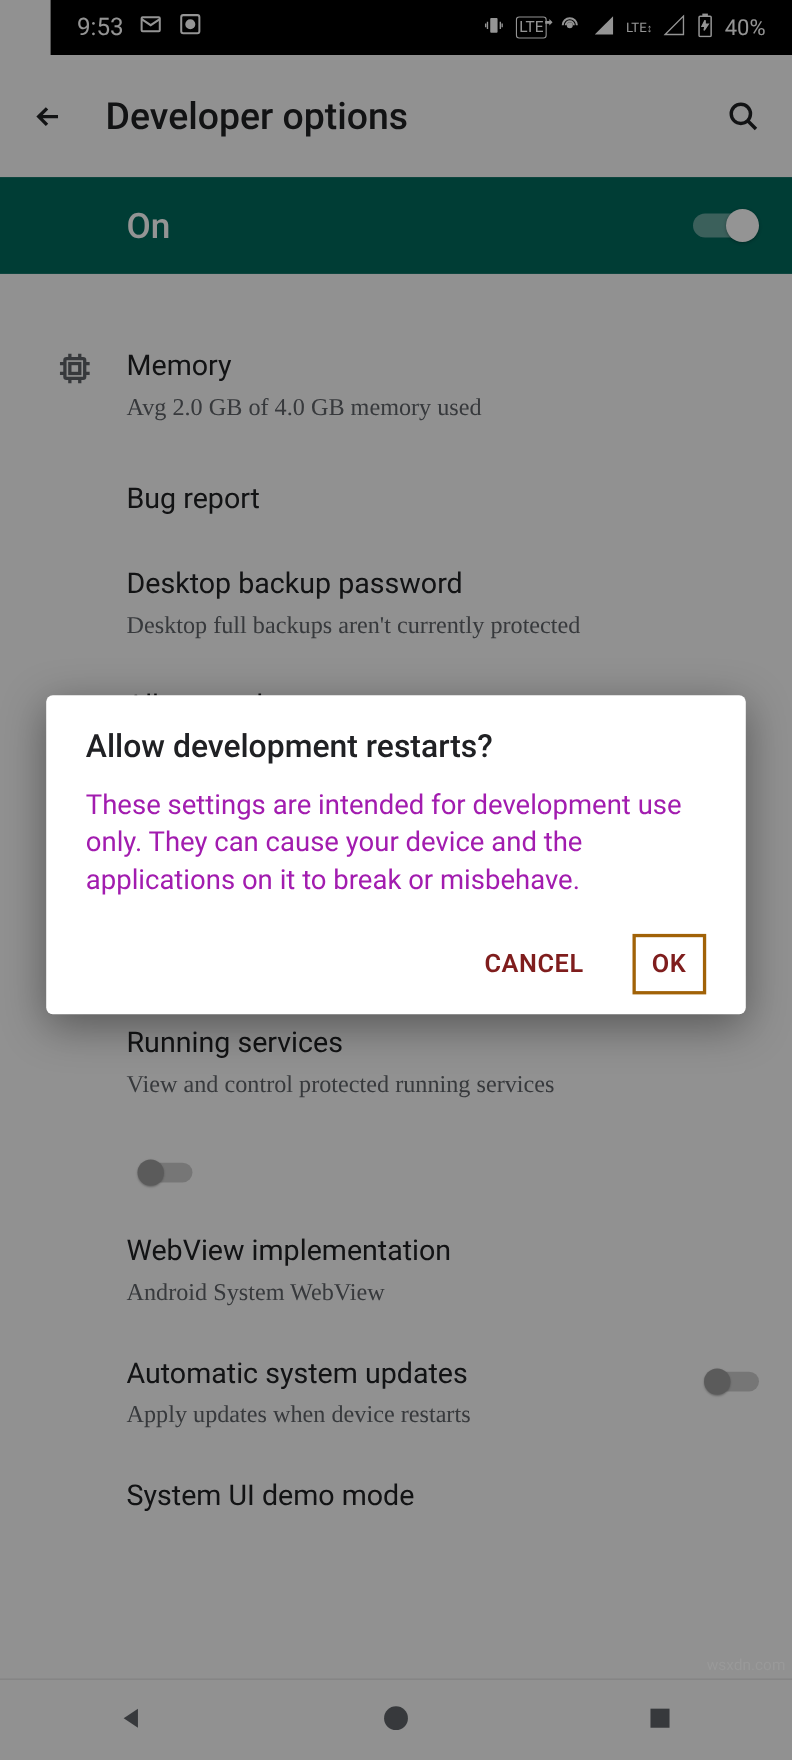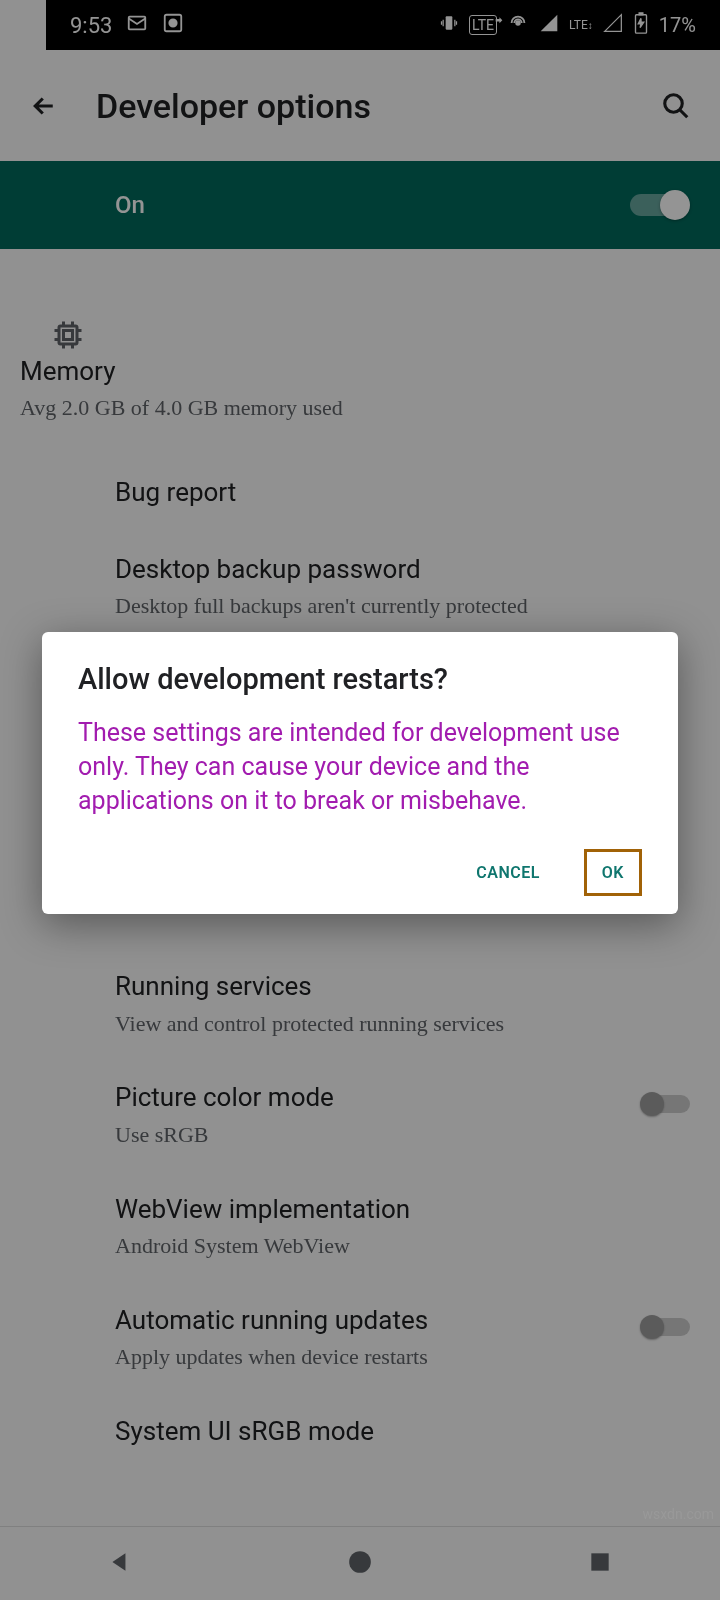--- a/index.html
+++ b/index.html
@@ -36,21 +36,21 @@
     .search-btn { width: 48px; height: 48px; display: flex; align-items: center; justify-content: center; }
     .toggle-banner {
       height: 88px;
       background: #00695c;
       display: flex;
       align-items: center;
       justify-content: space-between;
       padding: 0 30px 0 115px;
       color: #fff;
     }
-    .toggle-on-label { font-size: 24px; font-weight: 500; }
+    .toggle-on-label { font-size: 32px; font-weight: 500; }
     .switch-lg {
       width: 60px; height: 34px; position: relative;
     }
     .switch-track { width: 50px; height: 22px; background: rgba(255,255,255,0.4); border-radius: 11px; position: absolute; top: 6px; left: 0; }
     .switch-thumb-lg { width: 30px; height: 30px; background: #fff; border-radius: 50%; position: absolute; top: 2px; right: 0; box-shadow: 0 1px 3px rgba(0,0,0,0.3); }
     .content { padding: 30px 0 0 0; }
     .setting-item {
       display: flex;
       padding: 20px 30px 20px 20px;
       align-items: flex-start;
@@ -87,23 +87,23 @@
       background: #fff;
       border-radius: 6px;
       z-index: 20;
       box-shadow: 0 10px 40px rgba(0,0,0,0.4);
       padding: 30px 36px 18px 36px;
     }
     .dialog-title { font-size: 29px; font-weight: 500; color: #202124; margin-bottom: 20px; }
     .dialog-body { font-size: 25px; color: #a21caf; line-height: 1.35; margin-bottom: 32px; }
     .dialog-actions { display: flex; justify-content: flex-end; gap: 26px; align-items: center; }
     .dialog-btn {
-      font-size: 16px;
+      font-size: 23px;
       font-weight: 600;
-      color: #0f766e;
+      color: #7f1d1d;
       letter-spacing: 0.5px;
       padding: 14px 18px;
       cursor: pointer;
     }
     .highlight-box {
       border: 3px solid #a16207;
       padding: 11px 15px;
       text-align: right;
     }
     .nav-bar {
@@ -172,21 +172,21 @@
           <path d="M2 22L22 2v20z"></path>
         </svg>
     </span>
     <span>
       <svg width="16" height="22" viewBox="0 0 14 24" fill="none" stroke="#fff" stroke-width="1.5">
           <rect x="1" y="3" width="12" height="20" rx="1"></rect>
           <rect x="5" y="1" width="4" height="2" fill="#fff"></rect>
           <path d="M7 7l-3 6h3l-1 4 4-6H7z" fill="#fff"></path>
         </svg>
     </span>
-    <span>17%</span>
+    <span>40%</span>
   </div>
 </div>
 
 <div class="app-bar">
   <div class="back-btn">
     <svg width="30" height="30" viewBox="0 0 24 24" fill="none" stroke="#202124" stroke-width="2.5">
         <path d="M19 12H5M11 18l-6-6 6-6"></path>
       </svg>
   </div>
   <div class="app-title">Developer options</div>
@@ -200,21 +200,21 @@
 
 <div class="toggle-banner">
   <span class="toggle-on-label">On</span>
   <div class="switch-lg">
     <div class="switch-track"></div>
     <div class="switch-thumb-lg"></div>
   </div>
 </div>
 
 <div class="content">
-  <div class="setting-item" style="padding-top:36px;padding-bottom:30px;flex-direction:column;">
+  <div class="setting-item" style="padding-top:36px;padding-bottom:30px;">
     <div class="item-icon">
       <svg width="36" height="36" viewBox="0 0 24 24" fill="none" stroke="#5f6368" stroke-width="2">
           <rect x="6" y="6" width="12" height="12" rx="1"></rect>
           <rect x="9" y="9" width="6" height="6"></rect>
           <path d="M9 3v3M15 3v3M9 18v3M15 18v3M3 9h3M3 15h3M18 9h3M18 15h3"></path>
         </svg>
     </div>
     <div class="item-text">
       <div class="item-title">Memory</div>
       <div class="item-subtitle">Avg 2.0 GB of 4.0 GB memory used</div>
@@ -248,58 +248,54 @@
   <div class="setting-item">
     <div class="item-icon"></div>
     <div class="item-text">
       <div class="item-title">Running services</div>
       <div class="item-subtitle">View and control protected running services</div>
     </div>
   </div>
 
   <div class="setting-item">
     <div class="item-icon"></div>
-    <div class="item-text">
-      <div class="item-title">Picture color mode</div>
-      <div class="item-subtitle">Use sRGB</div>
-    </div>
     <div class="item-toggle">
       <div class="switch-sm">
           <div class="switch-track-sm"></div>
           <div class="switch-thumb-sm"></div>
         </div>
     </div>
   </div>
 
   <div class="setting-item">
     <div class="item-icon"></div>
     <div class="item-text">
       <div class="item-title">WebView implementation</div>
       <div class="item-subtitle">Android System WebView</div>
     </div>
   </div>
 
   <div class="setting-item">
     <div class="item-icon"></div>
     <div class="item-text">
-      <div class="item-title">Automatic running updates</div>
+      <div class="item-title">Automatic system updates</div>
       <div class="item-subtitle">Apply updates when device restarts</div>
     </div>
     <div class="item-toggle">
       <div class="switch-sm">
           <div class="switch-track-sm"></div>
           <div class="switch-thumb-sm"></div>
         </div>
     </div>
   </div>
 
   <div class="setting-item">
     <div class="item-icon"></div>
     <div class="item-text">
-      <div class="item-title">System UI sRGB mode</div>
+      <div class="item-title">System UI demo mode</div>
     </div>
   </div>
 </div>
 
 <div class="scrim"></div>
 
 <div class="dialog">
   <div class="dialog-title">Allow development restarts?</div>
   <div class="dialog-body">These settings are intended for development use only. They can cause your device and the applications on it to break or misbehave.</div>
   <div class="dialog-actions">

